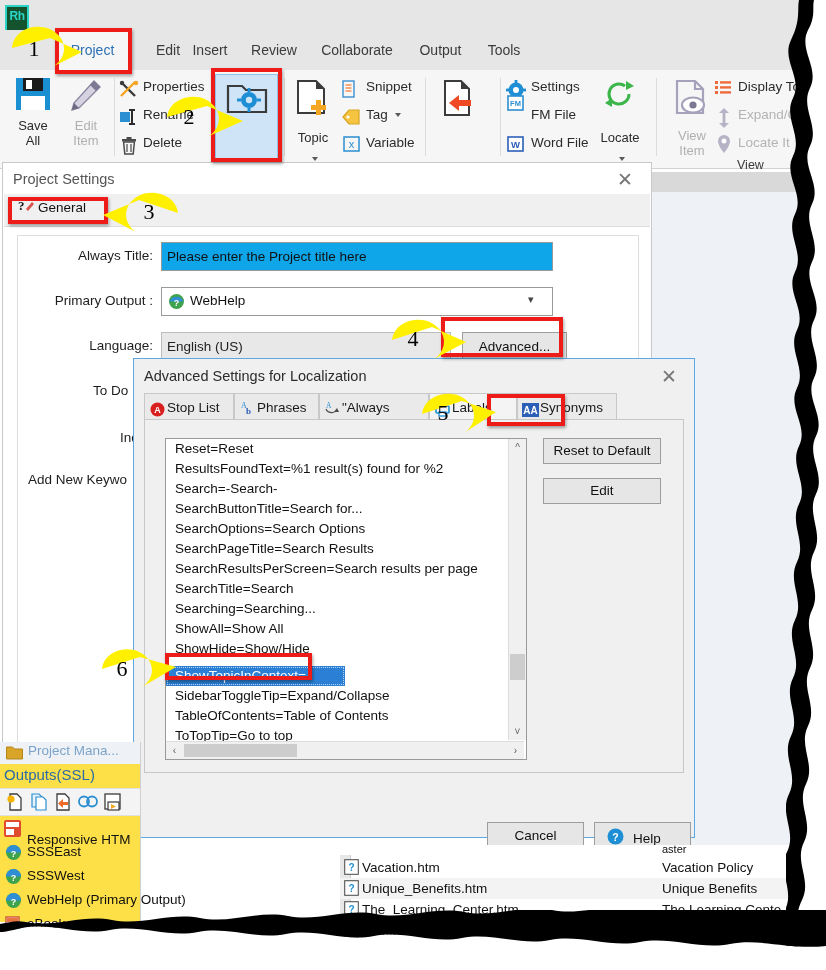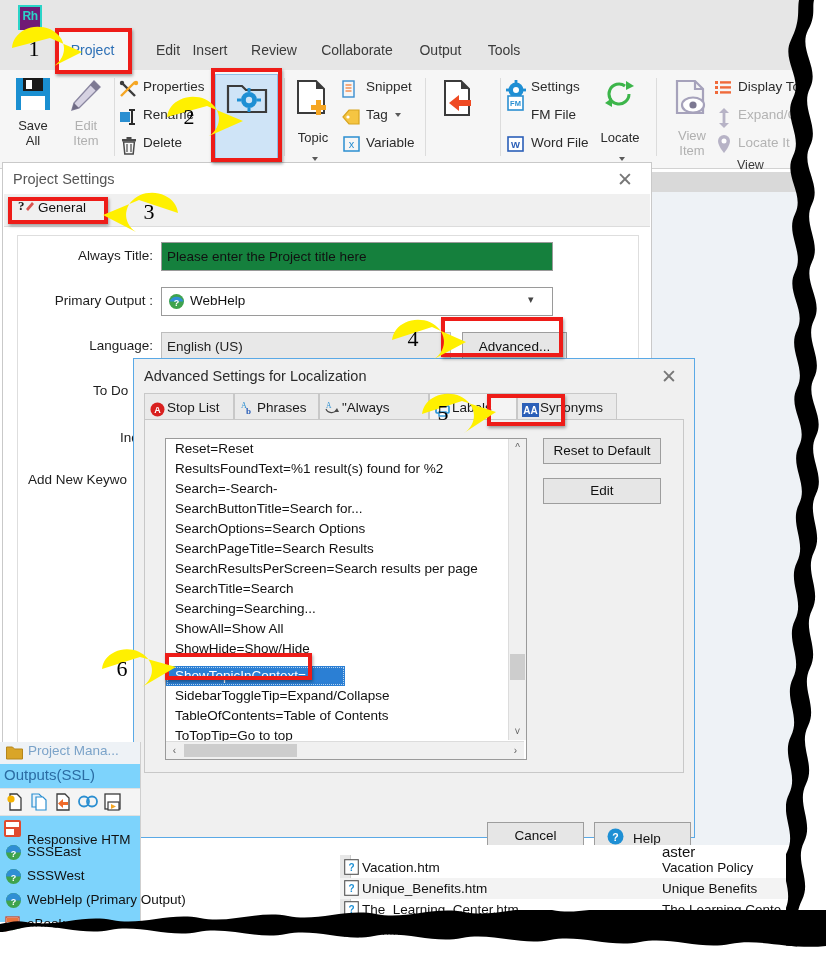--- a/index.html
+++ b/index.html
@@ -7,21 +7,21 @@
        font-family:"Liberation Sans","DejaVu Sans",sans-serif;
        font-size:13px;color:#1a1a1a;-webkit-font-smoothing:antialiased;}
 
   .abs{position:absolute;}
 
   
   #app-bg{left:0;top:0;width:826px;height:970px;background:#ffffff;}
 
   
   #ribbon-titlebar{left:0;top:0;width:812px;height:30px;background:#e6e6e6;}
-  #rh-logo{left:18px;top:5px;width:24px;height:31px;background:#701a75;
+  #rh-logo{left:5px;top:5px;width:24px;height:31px;background:#14532d;
            border:2px solid #2bd4c8;box-sizing:border-box;
            color:#2bd4c8;font-size:12px;font-weight:bold;line-height:18px;text-align:center;
            letter-spacing:-.4px;}
 
   #ribbon-tabs{left:0;top:30px;width:812px;height:40px;background:#e6e6e6;}
   .rtab{position:absolute;top:0;height:40px;line-height:40px;font-size:14px;color:#3b3b3b;text-align:center;}
   .rtab.active{color:#2c6fb5;background:#f6f6f6;}
 
   #ribbon-body{left:0;top:70px;width:812px;height:98px;background:#f6f6f6;
                border-bottom:1px solid #d2d2d2;}
@@ -43,21 +43,21 @@
   .dlg-close{position:absolute;font-size:19px;color:#777;cursor:default;line-height:1;}
 
   
   #ps-win{left:2px;top:162px;width:648px;height:600px;background:#ffffff;
           border:1px solid #c9c9c9;box-shadow:0 0 0 0 rgba(0,0,0,0);}
   #ps-tabstrip{left:1px;top:31px;width:646px;height:32px;background:#f0f0f0;
                border-bottom:1px solid #dcdcdc;}
   #ps-body{left:14px;top:72px;width:620px;height:510px;background:#fff;border:1px solid #dedede;}
 
   .fld-label{position:absolute;text-align:right;font-size:13.5px;color:#1d1d1d;}
-  .txtbox{position:absolute;background:#15803d;border:1px solid #9a9a9a;box-sizing:border-box;
+  .txtbox{position:absolute;background:#0ea5e9;border:1px solid #9a9a9a;box-sizing:border-box;
           font-size:13.5px;color:#111;padding:3px 5px;}
   .txtbox.ro{background:#e8e8e8;border:1px solid #bdbdbd;color:#222;}
   .combo{position:absolute;background:#fff;border:1px solid #9a9a9a;box-sizing:border-box;
          font-size:13.5px;color:#111;padding:3px 5px;}
   .btn{position:absolute;background:#e6e6e6;border:1px solid #9d9d9d;box-sizing:border-box;
        font-size:13.5px;color:#111;text-align:center;cursor:default;}
   .btn.focus{border:2px solid #0b79d0;background:#e6e6e6;}
 
   
   #adv-win{left:133px;top:358px;width:560px;height:478px;background:#f0f0f0;
@@ -76,21 +76,21 @@
         padding-left:9px;white-space:nowrap;}
   .lrow.sel{background:#2b7fd4;color:#fff;outline:1px dotted #b7d4f0;outline-offset:-2px;}
 
   
   .vsb{position:absolute;width:17px;background:#f0f0f0;border-left:1px solid #dcdcdc;}
   .hsb{position:absolute;height:17px;background:#f0f0f0;border-top:1px solid #dcdcdc;}
   .sb-arrow{position:absolute;font-size:10px;color:#606060;text-align:center;line-height:17px;width:17px;height:17px;}
   .sb-thumb{position:absolute;background:#cdcdcd;}
 
   
-  #outputs-pane{left:0px;top:742px;width:140px;height:180px;background:#7dd3fc;
+  #outputs-pane{left:0px;top:742px;width:140px;height:180px;background:#fde047;
                 border-right:1px solid #cfcfcf;}
   #op-prev{position:absolute;left:0;top:0;width:140px;height:22px;background:#eef2f6;}
   #op-title{position:absolute;left:4px;top:24px;font-size:15px;color:#2b6ca3;}
   #op-toolbar{position:absolute;left:0;top:46px;width:140px;height:26px;
               background:#f4f4f4;border-top:1px solid #e0e0e0;border-bottom:1px solid #e0e0e0;}
   .op-item{position:absolute;left:4px;font-size:13.5px;color:#111;white-space:nowrap;}
 
   
   #files{left:340px;top:845px;width:486px;height:125px;background:#fff;}
   .frow{position:absolute;left:0;width:486px;height:21px;line-height:21px;font-size:13.5px;color:#111;}
@@ -611,21 +611,21 @@
           <circle cx="11" cy="12" r="4.5" fill="#3fa34d"></circle>
           <text x="11" y="15" font-size="6.5" font-weight="bold" font-family="Liberation Sans" fill="#fff" text-anchor="middle">?</text>
         </svg>
     </span>
     <span class="abs" style="left:23px;top:0;">eBook</span>
   </div>
 </div>
 
 <div class="abs" id="files">
   <div class="abs" style="left:0;top:0;width:486px;height:14px;background:#fff;"></div>
-  <div class="abs" style="left:322px;top:-2px;font-size:15px;color:#111;">aster</div>
+  <div class="abs" style="left:322px;top:-2px;font-size:11px;color:#111;">aster</div>
   <div class="abs" style="left:0;top:10px;width:10px;height:105px;background:#e7e7e7;border-right:1px solid #cfcfcf;"></div>
 
   <div class="frow" style="top:12px;">
     <span class="abs" style="left:4px;top:2px;">
       <svg width="15" height="16" viewBox="0 0 15 16">
           <rect x="0.7" y="0.7" width="13.6" height="14.6" fill="#fff" stroke="#555" stroke-width="1.1"></rect>
           <text x="7.5" y="12" font-size="10" font-weight="bold" font-family="Liberation Sans" fill="#1e8fd4" text-anchor="middle">?</text>
         </svg>
     </span>
     <span class="fname">Vacation.htm</span>

